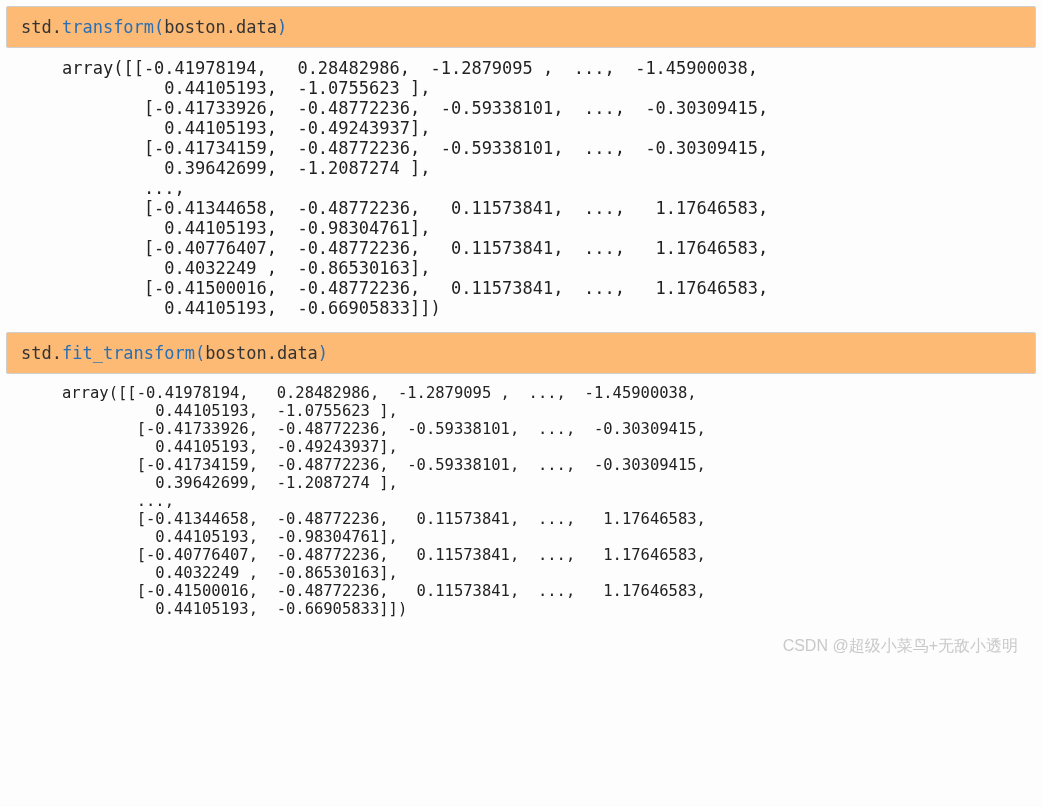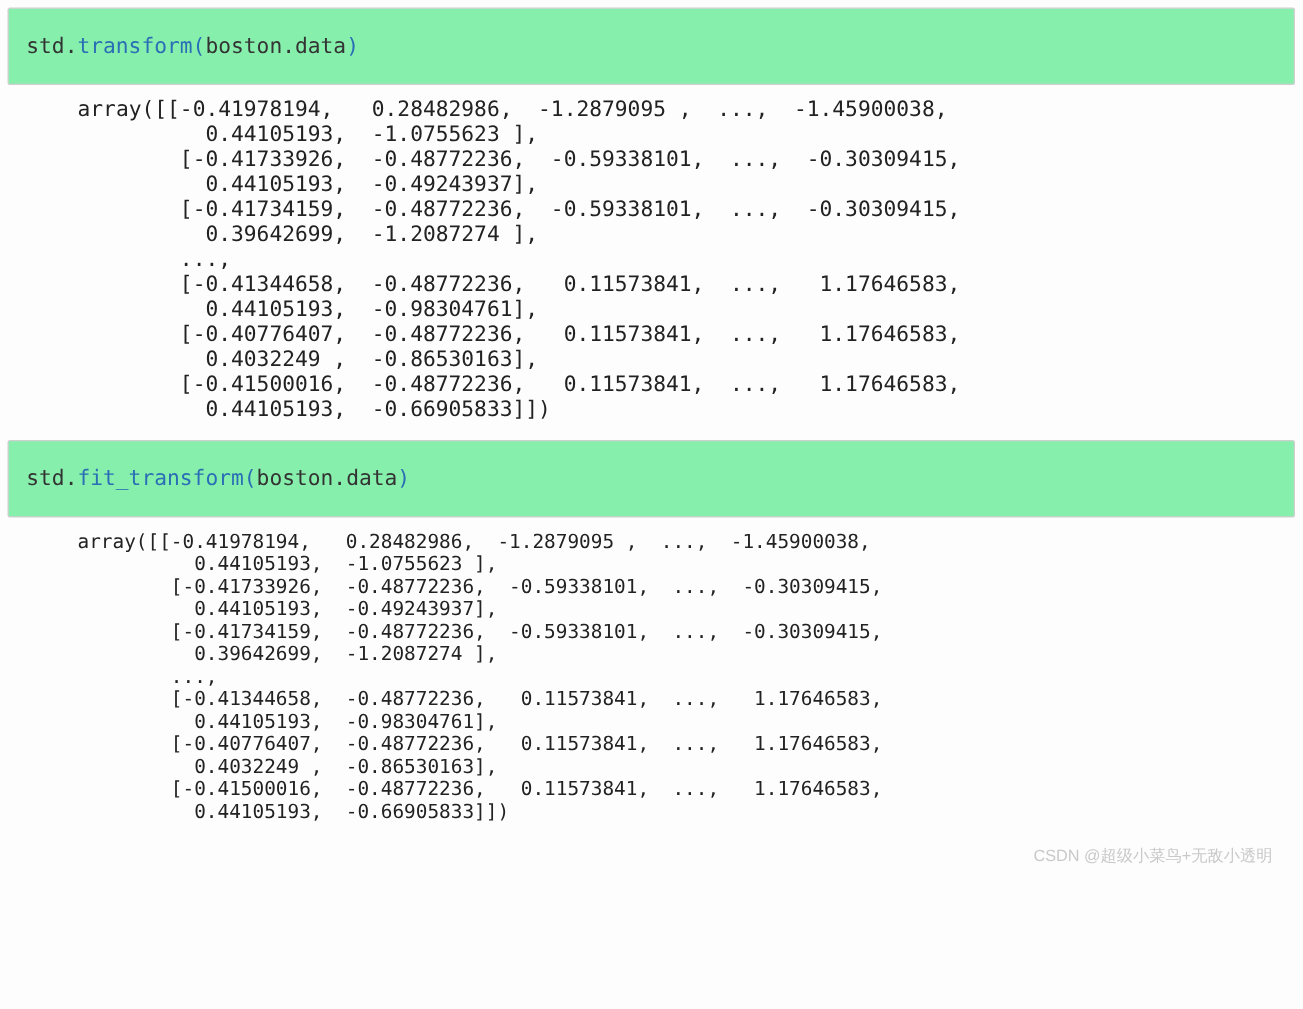--- a/index.html
+++ b/index.html
@@ -5,43 +5,43 @@
 body {
   margin: 0;
   padding: 0;
   background: #fdfdfd;
   font-family: "Consolas", "Menlo", "DejaVu Sans Mono", monospace;
   font-size: 17px;
   color: #333;
   width: 1042px;
 }
 .cell-input {
-  background: #86efac;
+  background: #fdba74;
   border: 1px solid #cfcfcf;
   border-radius: 2px;
-  padding: 20px 14px;
+  padding: 10px 14px;
   margin: 6px 6px 4px 6px;
   white-space: pre;
 }
 .cell-input .kw { color: #333; }
 .cell-input .fn { color: #2a6eb5; }
 .cell-input .arg { color: #333; }
 .cell-input .paren { color: #2a6eb5; }
 .cell-output {
   padding: 6px 14px 8px 14px;
   white-space: pre;
   color: #222;
   margin-left: 48px;
 }
 .cell-output.small { font-size: 15.5px; }
 .watermark {
   text-align: right;
   color: #c9c9c9;
   font-family: "Microsoft YaHei", sans-serif;
-  font-size: 13px;
+  font-size: 16px;
   padding: 10px 24px 12px 0;
 }
 </style>
 </head>
 <body>
 
 <div class="cell-input"><span class="kw">std.</span><span class="fn">transform</span><span class="paren">(</span><span class="arg">boston.data</span><span class="paren">)</span></div>
 
 <div class="cell-output">array([[-0.41978194,   0.28482986,  -1.2879095 ,  ...,  -1.45900038,
           0.44105193,  -1.0755623 ],

